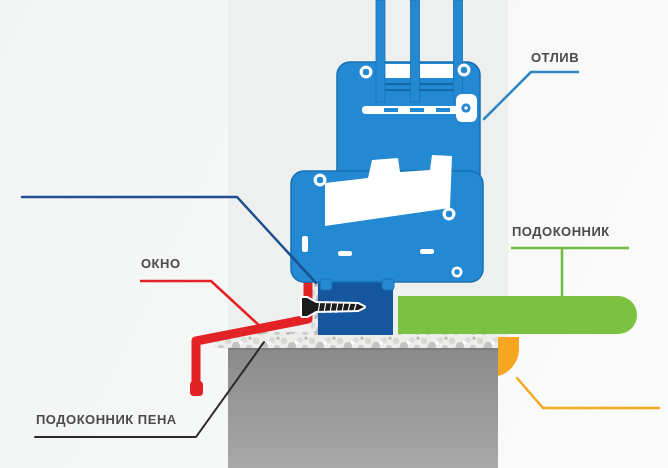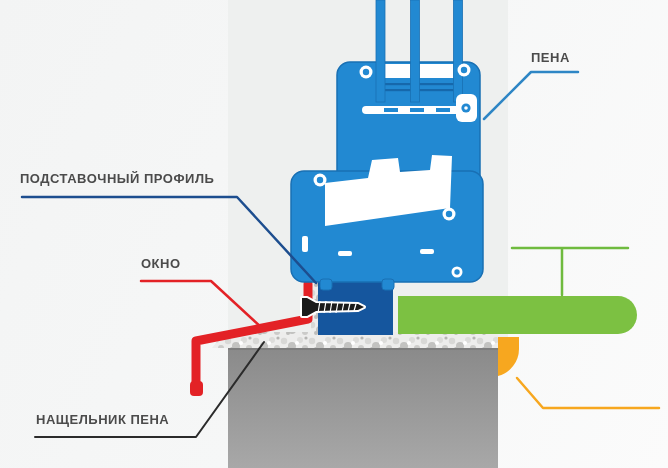--- a/index.html
+++ b/index.html
@@ -138,17 +138,17 @@
     <g fill="none" stroke-linecap="round" stroke-linejoin="round">
       <path d="M578,72 H531 L484,119" stroke="#2e86c5" stroke-width="2.5"></path>
       <path d="M22,197 H237 L316,283" stroke="#1d4e8f" stroke-width="2.5"></path>
       <path d="M141,281 H211 L262,328" stroke="#e32226" stroke-width="2.5"></path>
       <path d="M35,437 H196 L264,342" stroke="#2b2b2b" stroke-width="2"></path>
       <path d="M512,248 H628 M562,249 V295" stroke="#6fbb3f" stroke-width="2.5"></path>
       <path d="M659,408 H543 L517,378" stroke="#f7a71f" stroke-width="2.5"></path>
     </g>
   </svg>
 
-  <div class="lbl lbl-okno">ПЕНА</div>
-  <div class="lbl lbl-support">ПОДСТАВОЧНЫЙ ПРОФИЛЬ</div>
+  <div class="lbl lbl-okno">ОТЛИВ</div>
   <div class="lbl lbl-otliv">ОКНО</div>
-  <div class="lbl lbl-pena">НАЩЕЛЬНИК ПЕНА</div>
+  <div class="lbl lbl-pena">ПОДОКОННИК ПЕНА</div>
+  <div class="lbl lbl-podokonnik">ПОДОКОННИК</div>
 </div>
 
 </body></html>

